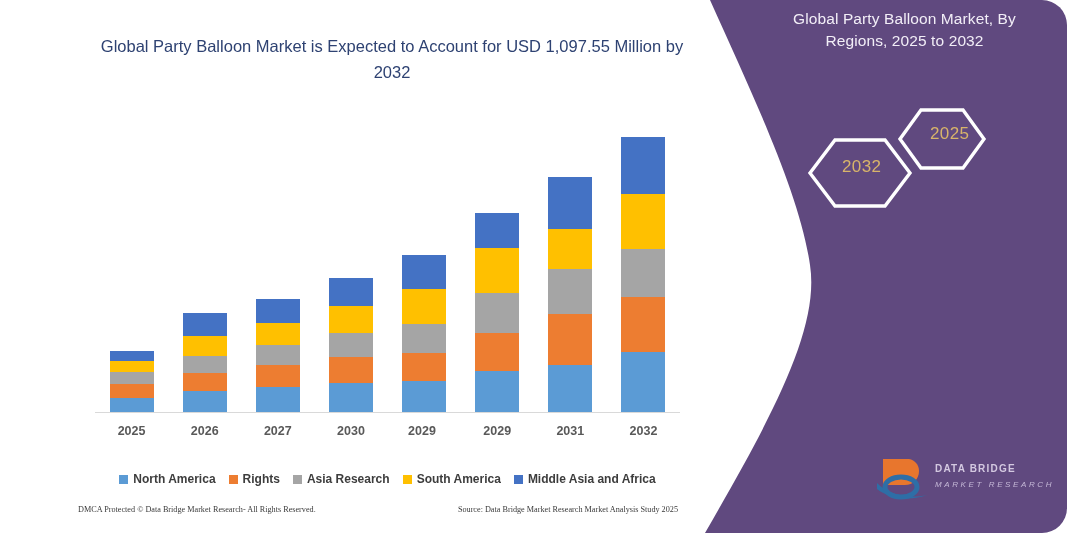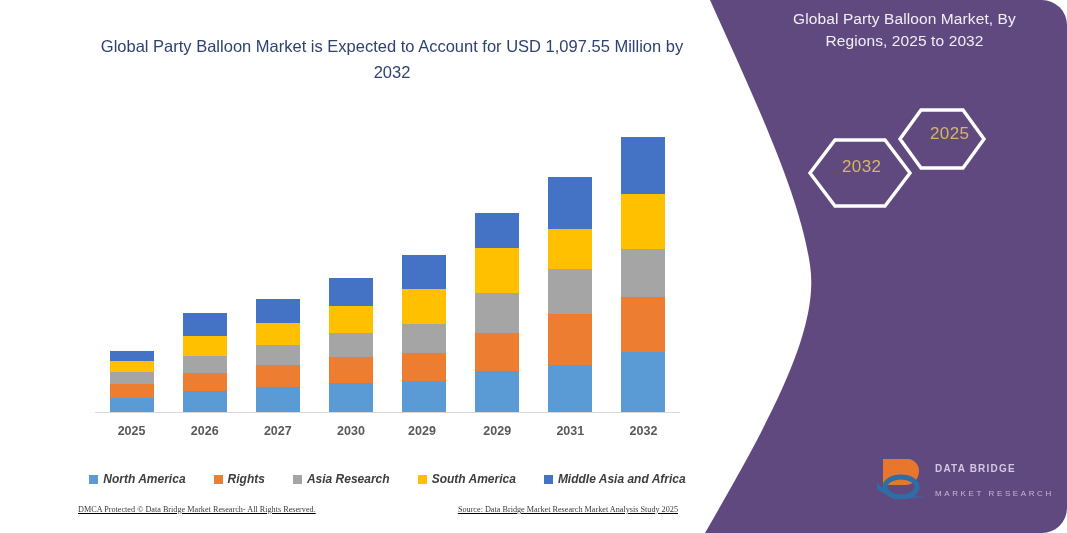--- a/index.html
+++ b/index.html
@@ -72,22 +72,23 @@
   .logo-text {
     position: absolute;
     left: 60px; top: 8px;
     color: #cfc3de;
   }
   .logo-line1 {
     font-size: 10px; letter-spacing: 1.2px; font-weight: bold;
     color: #d3c8e0;
   }
   .logo-line2 {
-    font-size: 8px; letter-spacing: 2.6px; margin-top: 15px;
+    font-size: 8px; letter-spacing: 2.6px; margin-top: 6px;
     color: #c4b7d6;
+    font-style: italic;
   }
 
   
   .chart-title {
     position: absolute;
     top: 34px; left: 92px;
     width: 600px;
     text-align: center;
     color: #2e4272;
     font-size: 16.5px;
@@ -125,23 +126,22 @@
     font-weight: bold;
     color: #595959;
   }
   .legend {
     position: absolute;
     left: 95px; top: 472px;
     width: 585px;
     display: flex;
     justify-content: center;
     align-items: flex-start;
-    gap: 28px;
+    gap: 13px;
     flex-wrap: nowrap;
-    font-style: italic;
   }
   .legend-item {
     display: flex;
     align-items: center;
     gap: 5px;
     white-space: nowrap;
   }
   .legend-swatch {
     width: 9px; height: 9px;
     display: inline-block;
@@ -151,21 +151,20 @@
     font-weight: bold;
     color: #3d3d3d;
   }
   .footer {
     position: absolute;
     left: 78px; top: 505px;
     width: 600px;
     display: flex;
     justify-content: space-between;
     align-items: center;
-    text-decoration: underline;
   }
   .footer-text {
     font-family: "Liberation Serif", serif;
     font-size: 8.2px;
     color: #3a3a3a;
     white-space: nowrap;
   }
 </style>
 </head>
 <body>

